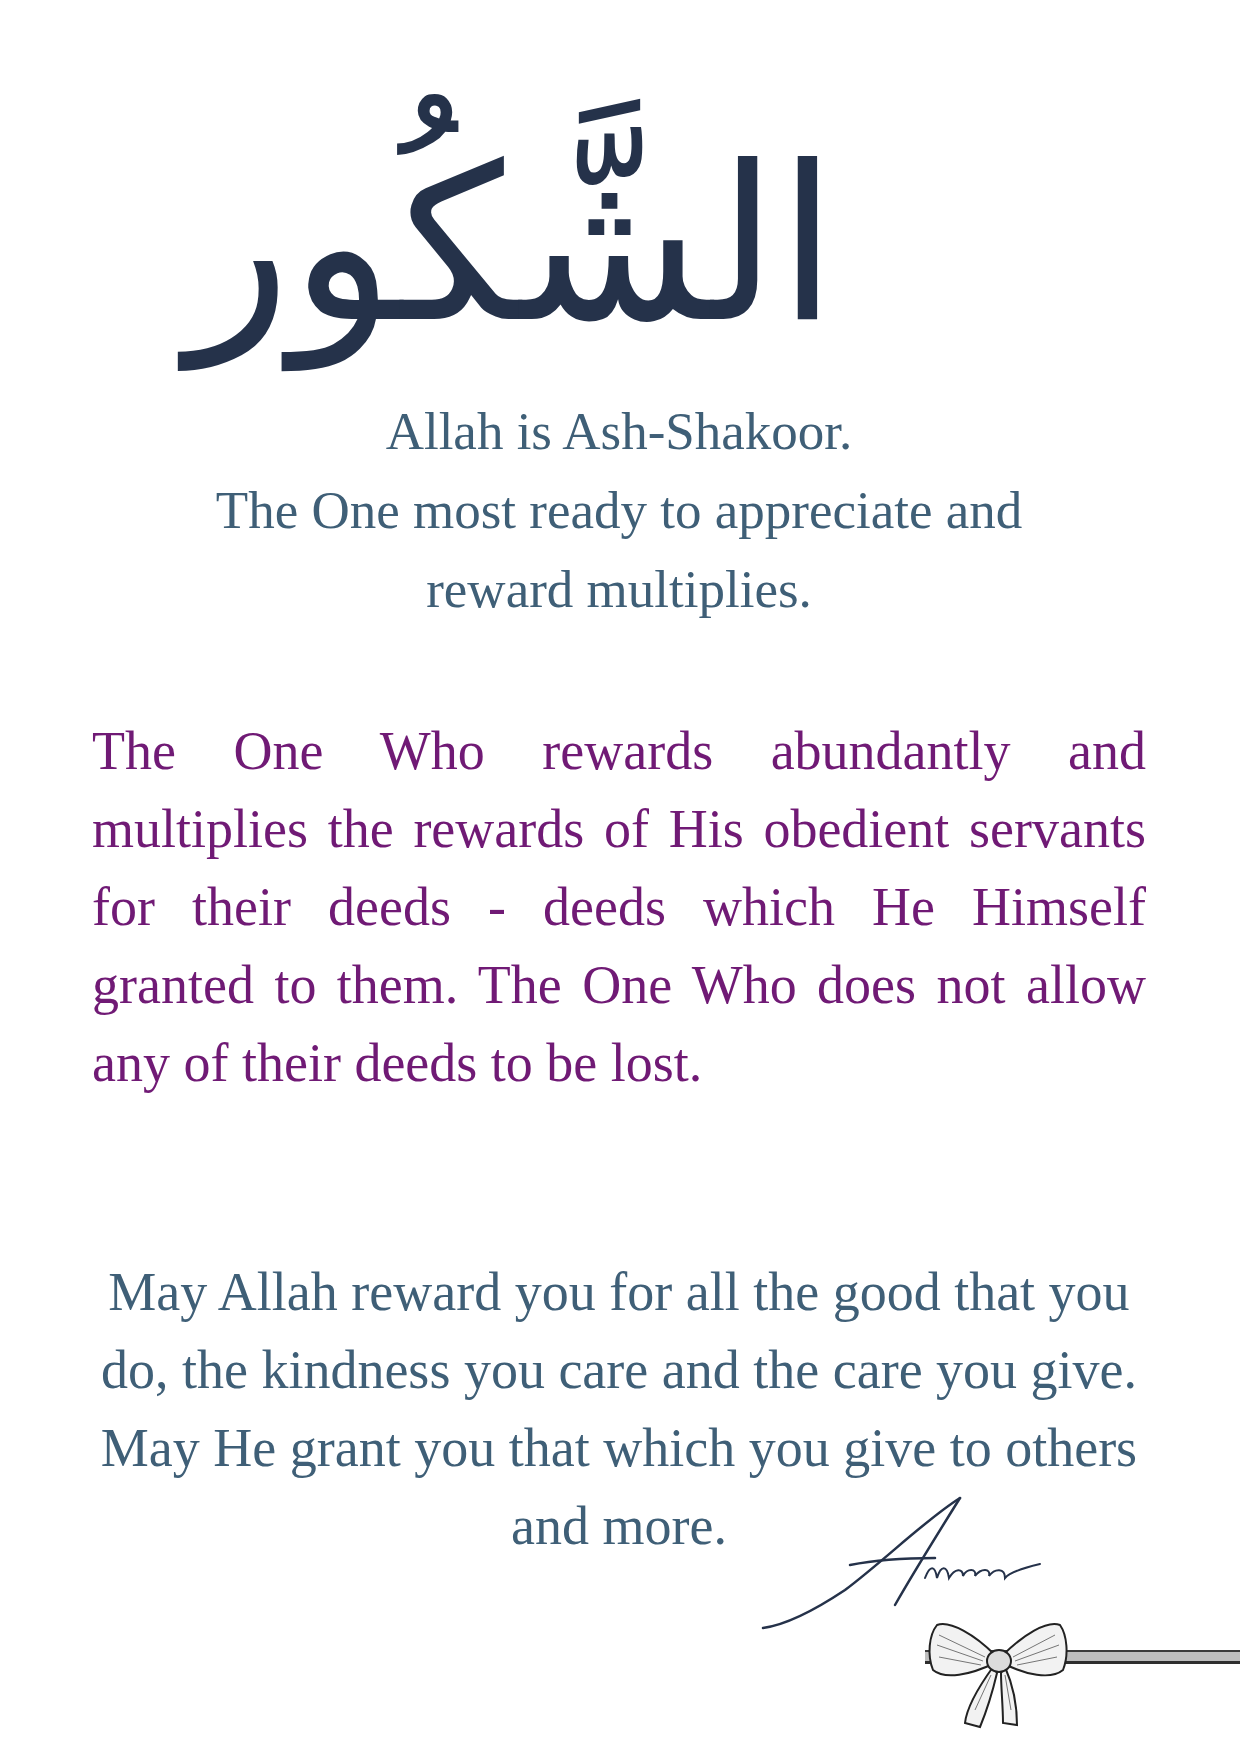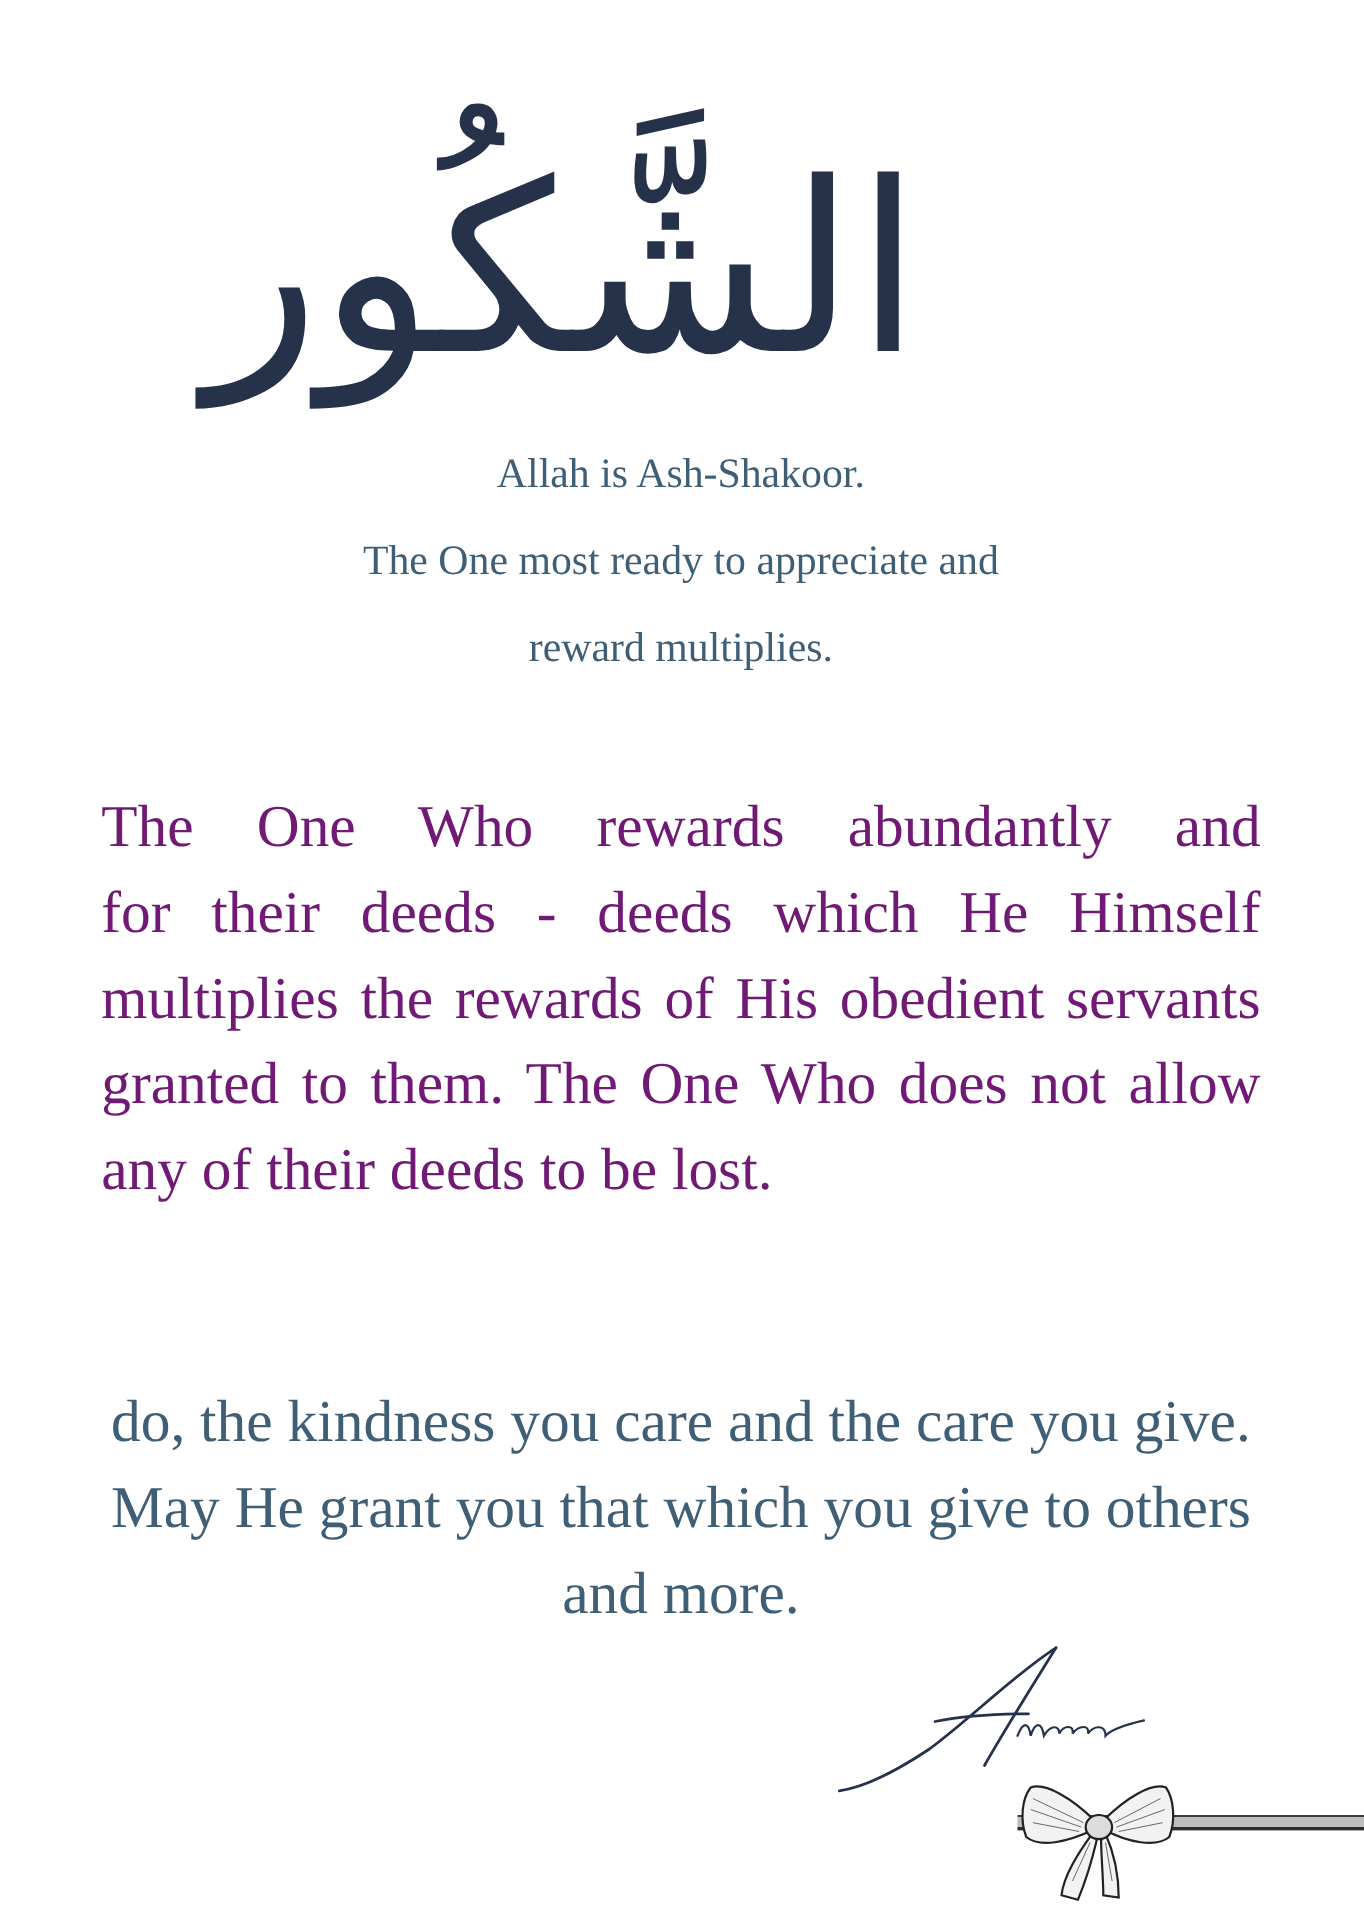--- a/index.html
+++ b/index.html
@@ -2,21 +2,21 @@
 <html><head>
 <meta charset="utf-8">
 <style>
   html, body { margin:0; padding:0; background:#ffffff; }
   body { width:1240px; height:1748px; position:relative; overflow:hidden;
          font-family:"Liberation Serif","DejaVu Serif",serif; }
   .arabic-title { position:absolute; left:0; top:95px; width:1024px; text-align:center;
          font-family:"DejaVu Sans",sans-serif; font-size:215px; line-height:300px;
          color:#25324a; direction:rtl; font-weight:normal; }
   .intro { position:absolute; left:92px; top:392px; width:1054px; text-align:center;
-         color:#3f5f77; font-size:38px; line-height:79px; }
+         color:#3f5f77; font-size:53px; line-height:79px; }
   .intro div { white-space:nowrap; }
   .description { position:absolute; left:92px; top:712px; width:1054px;
          color:#701a75; font-size:54px; line-height:78px; }
   .description .ln { display:block; text-align:justify; text-align-last:justify; white-space:nowrap; height:78px; }
   .description .ln.last { text-align-last:left; }
   .prayer { position:absolute; left:92px; top:1253px; width:1054px; text-align:center;
          color:#3f5f77; font-size:54px; line-height:78px; }
   .prayer div { white-space:nowrap; }
   .signature { position:absolute; left:755px; top:1490px; width:300px; height:140px; }
   .ribbon { position:absolute; left:925px; top:1650px; width:315px; height:14px;
@@ -29,27 +29,28 @@
 <div class="arabic-title">الشَّكُور</div>
 
 <div class="intro">
   <div>Allah is Ash-Shakoor.</div>
   <div>The One most ready to appreciate and</div>
   <div>reward multiplies.</div>
 </div>
 
 <div class="description">
   <span class="ln">The One Who rewards abundantly and</span>
+  <span class="ln">multiplies the rewards of His obedient servants</span>
   <span class="ln">for their deeds - deeds which He Himself</span>
-  <span class="ln">multiplies the rewards of His obedient servants</span>
   <span class="ln">granted to them. The One Who does not allow</span>
   <span class="ln last">any of their deeds to be lost.</span>
 </div>
 
 <div class="prayer">
+  <div>May Allah reward you for all the good that you</div>
   <div>do, the kindness you care and the care you give.</div>
   <div>May He grant you that which you give to others</div>
   <div>and more.</div>
 </div>
 
 <svg class="signature" viewBox="0 0 300 140" aria-label="Ameen">
   <title>Ameen</title>
   <g fill="none" stroke="#25324a" stroke-linecap="round" stroke-width="2.5">
     <path d="M8,138 C30,135 60,120 90,100 C130,70 170,30 205,8"></path>
     <path d="M205,8 C185,40 160,80 140,115"></path>

